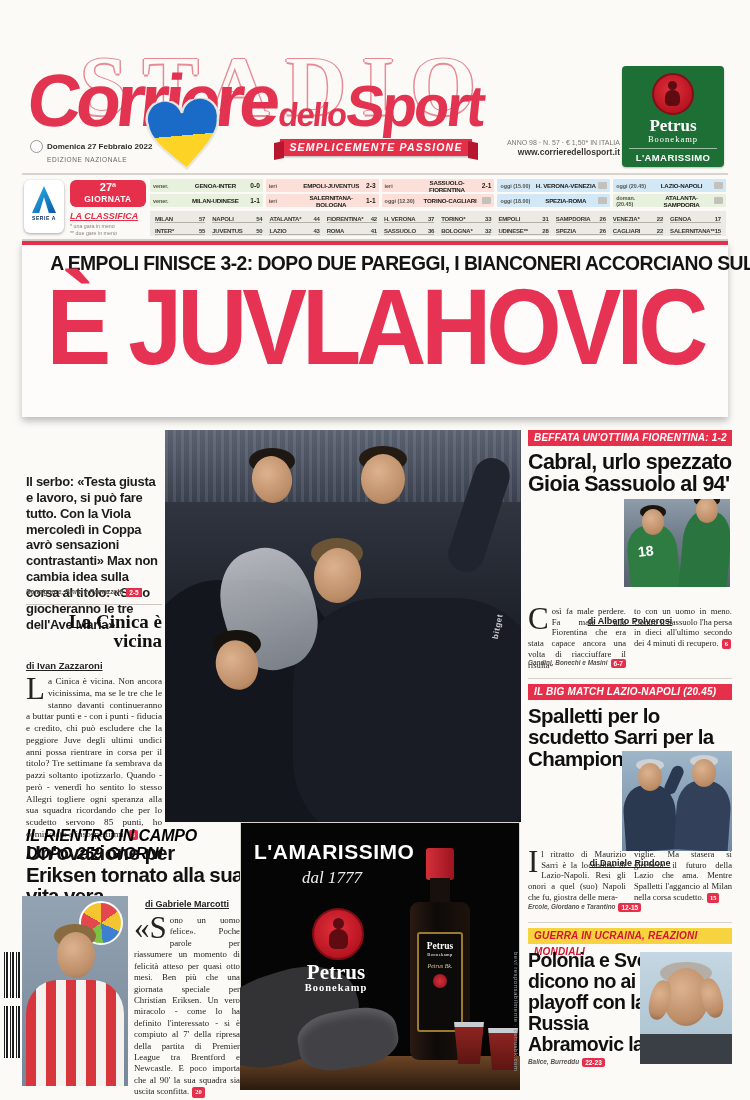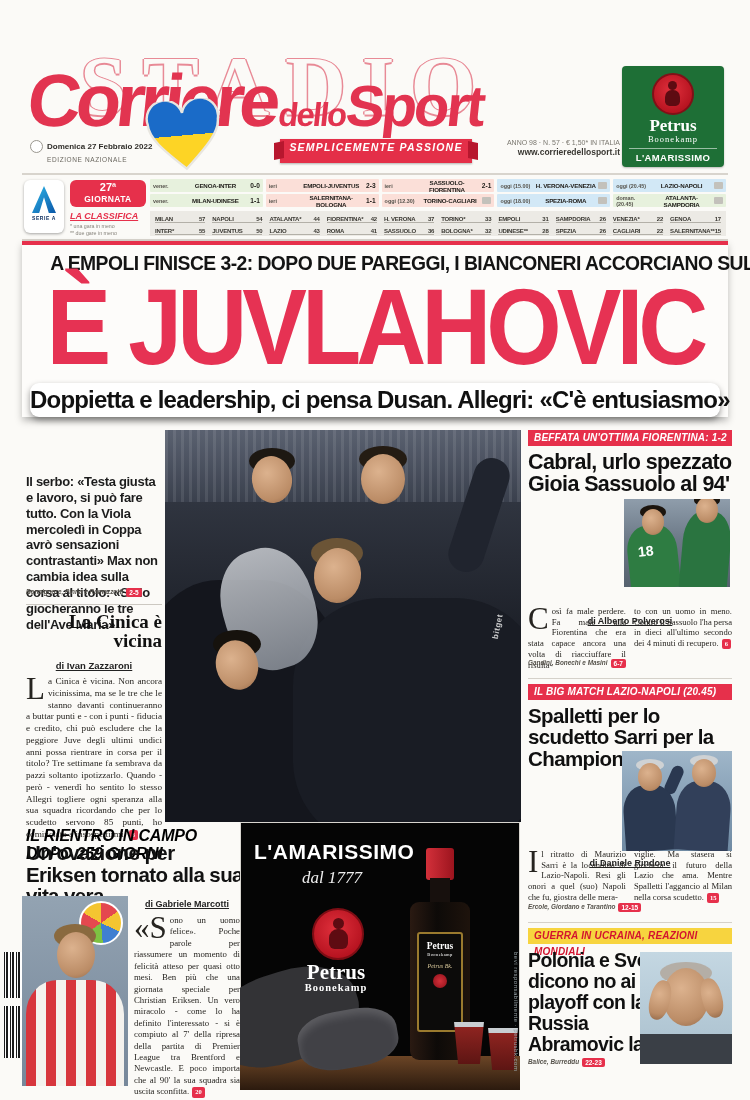--- a/index.html
+++ b/index.html
@@ -17,21 +17,21 @@
     text-shadow:1.5px 0 #e88a96,-1.5px 0 #e88a96,0 1.5px #e88a96,0 -1.5px #e88a96;}
   .logo{position:absolute;left:28px;top:58px;color:#e23450;transform:skewX(-6deg);white-space:nowrap;z-index:3;}
   .logo .l1{font-size:74px;font-weight:800;letter-spacing:-5px;}
   .logo .l2{font-size:33px;font-weight:800;letter-spacing:-2px;margin-left:4px;}
   .logo .l3{font-size:58px;font-weight:800;letter-spacing:-3px;}
   .heart{position:absolute;left:140px;top:100px;width:88px;height:72px;z-index:5;transform:rotate(-5deg);}
   .dateblock{position:absolute;left:30px;top:137px;z-index:6;}
   .datecircle{display:inline-block;width:11px;height:11px;border:1px solid #9a978f;border-radius:50%;vertical-align:middle;margin-right:4px;background:#fff;}
   .dateline{font-size:8px;font-weight:bold;color:#2e2c28;display:inline-block;vertical-align:middle;}
   .edition{font-size:6.5px;color:#6a675f;letter-spacing:.6px;margin-left:17px;margin-top:1px;}
-  .ribbon{position:absolute;left:280px;top:139px;width:192px;height:24px;background:#e42f48;color:#fff;
+  .ribbon{position:absolute;left:280px;top:139px;width:192px;height:17px;background:#e42f48;color:#fff;
     font-style:italic;font-weight:bold;font-size:10.5px;line-height:17px;text-align:center;letter-spacing:1.2px;z-index:6;
     box-shadow:0 1px 2px rgba(0,0,0,.3);}
   .ribbon::before,.ribbon::after{content:"";position:absolute;top:3px;width:10px;height:17px;background:#b7172e;z-index:-1;}
   .ribbon::before{left:-6px;transform:skewY(-12deg);} .ribbon::after{right:-6px;transform:skewY(12deg);}
   .issue{position:absolute;left:492px;top:139px;width:128px;text-align:right;font-size:7px;color:#7a776f;z-index:6;}
   .website{font-size:8.5px;font-weight:bold;color:#3a3833;margin-top:1px;}
   .petrus-top{position:absolute;left:622px;top:66px;width:102px;height:101px;background:#1e6f36;border-radius:4px;
     text-align:center;color:#fff;z-index:6;box-shadow:0 1px 2px rgba(0,0,0,.25);}
   .pcircle{width:38px;height:38px;margin:7px auto 2px;border-radius:50%;position:relative;
     background:radial-gradient(circle at 45% 40%,#e0303c,#b5121f 75%);border:2px solid #801017;}
@@ -100,21 +100,21 @@
   
   .jquote{position:absolute;left:26px;top:432px;width:136px;font-size:13px;font-weight:bold;color:#1c1c1c;
     line-height:1.22;letter-spacing:-0.3px;margin-top:42px;}
   .smallbyline{font-size:6.4px;font-style:italic;font-weight:bold;color:#55524b;}
   .jbyline{position:absolute;left:26px;top:588px;width:136px;}
   .pgref{display:inline-block;background:#e6304b;color:#fff;font-style:normal;font-weight:bold;font-size:6.5px;
     padding:1px 3px;border-radius:2px;margin-left:3px;vertical-align:middle;}
   .div1{position:absolute;left:26px;top:604px;width:136px;border-top:1px solid #ccc8c1;}
   .cin-title{position:absolute;left:26px;top:612px;width:136px;text-align:right;font-family:"Liberation Serif",serif;
     font-size:19px;font-weight:bold;line-height:1.02;color:#111;}
-  .cin-author{position:absolute;left:26px;top:660px;width:136px;text-align:center;font-size:9.5px;font-weight:bold;text-decoration:underline;color:#222;}
+  .cin-author{position:absolute;left:26px;top:660px;width:136px;text-align:left;font-size:9.5px;font-weight:bold;text-decoration:underline;color:#222;}
   .serifbody{font-family:"Liberation Serif","DejaVu Serif",serif;text-align:justify;color:#262420;}
   .cin-body{position:absolute;left:26px;top:676px;width:136px;font-size:9.2px;line-height:1.28;}
   .dropcap{float:left;font-size:31px;line-height:.85;padding-right:3px;font-family:"Liberation Serif",serif;}
 
   
   .er-kicker{position:absolute;left:26px;top:827px;width:220px;font-size:16px;font-weight:800;color:#000000;font-style:italic;letter-spacing:-0.2px;}
   .er-title{position:absolute;left:26px;top:842px;width:220px;font-size:20.5px;font-weight:800;color:#121212;line-height:1.05;letter-spacing:-0.6px;}
   .er-photo{position:absolute;left:22px;top:896px;width:106px;height:190px;overflow:hidden;background:linear-gradient(#93a3b2,#76879a);}
   .er-shirt{position:absolute;left:4px;top:84px;width:98px;height:106px;border-radius:32% 32% 0 0;
     background:repeating-linear-gradient(90deg,#d7363d 0 10px,#f4f2ee 10px 20px);}
@@ -423,21 +423,20 @@
       <span class="st-team">SALERNITANA**</span>
       <span class="st-pts">15</span>
     </div>
   </div>
   </div>
 
   <div class="hcard">
     <div class="kicker">A EMPOLI FINISCE 3-2: DOPO DUE PAREGGI, I BIANCONERI ACCORCIANO SULLE MILANESI</div>
     <div class="bigtitle">È JUVLAHOVIC</div>
   </div>
-  <div class="subpill">Doppietta e leadership, ci pensa Dusan. Allegri: «C'è entusiasmo»</div>
 
   <div class="photo-main">
     <div class="mp-crowd"></div>
     <div class="mp-body1"></div>
     <div class="mp-body2"></div>
     <div class="mp-shirt"></div>
     <div class="mp-hair1"></div>
       <div class="mp-head1 flesh"></div>
     <div class="mp-hair2"></div>
       <div class="mp-head2 flesh"></div>

